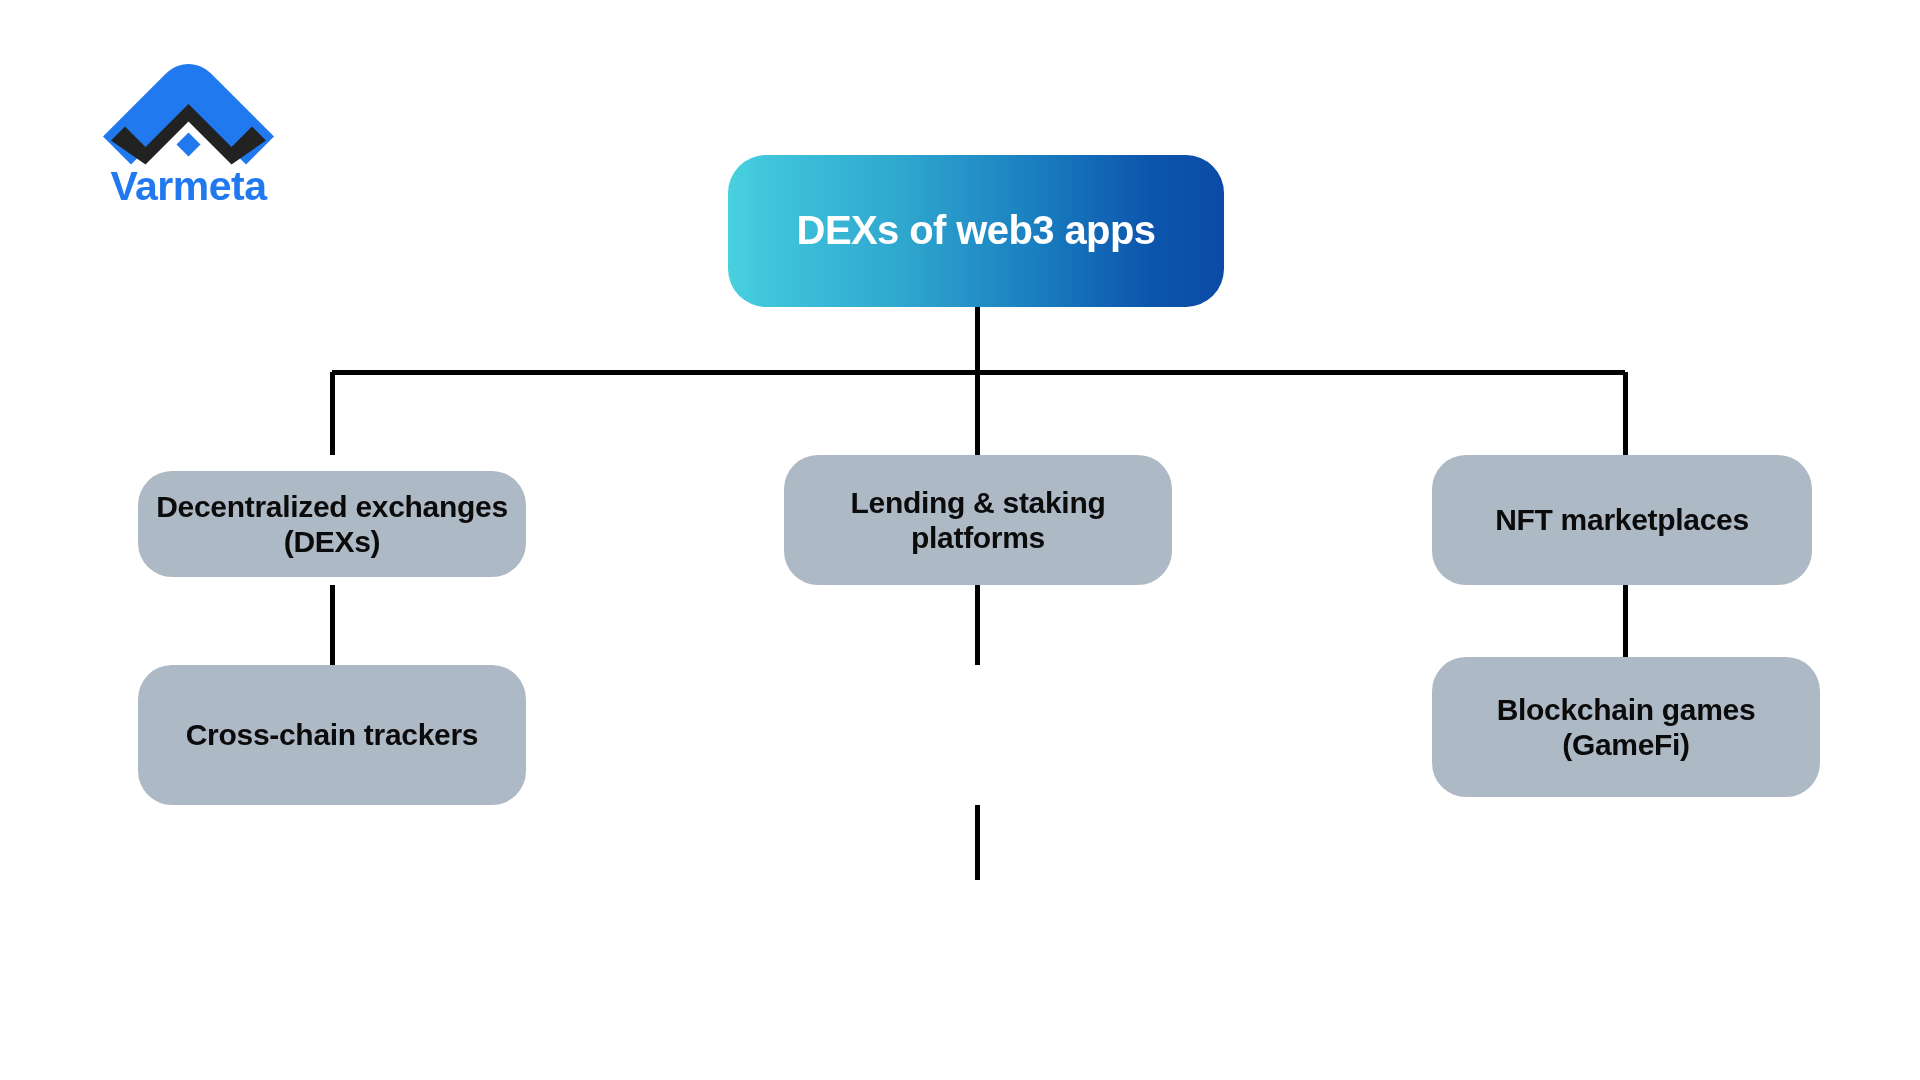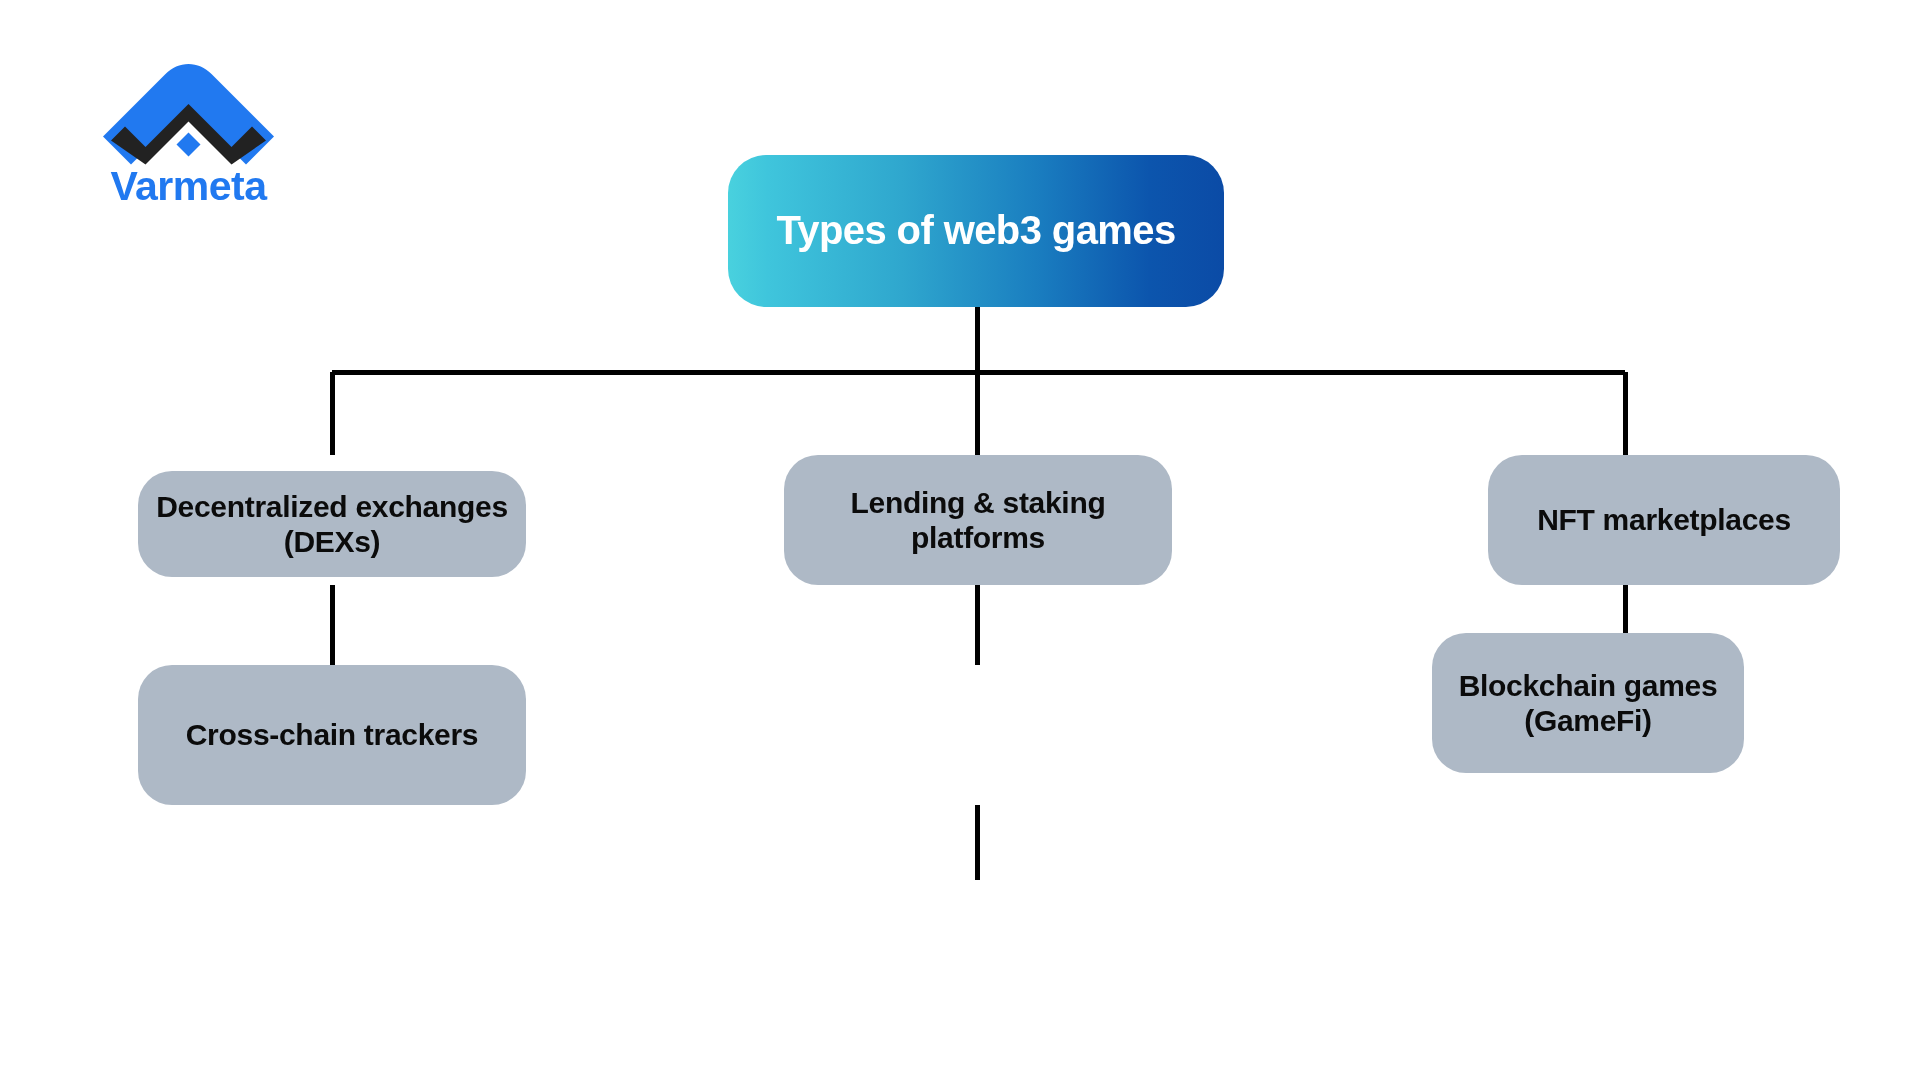--- a/index.html
+++ b/index.html
@@ -85,26 +85,26 @@
     letter-spacing: -0.6px;
     border-radius: 38px;
   }
 
   
   #node-root   { left: 728px;  top: 155px; width: 496px; height: 152px; }
 
   
   #node-dex    { left: 138px;  top: 471px; width: 388px; height: 106px; text-align: center; }
   #node-lend   { left: 784px;  top: 455px; width: 388px; height: 130px; }
-  #node-nft    { left: 1488px; top: 455px; width: 352px; height: 130px; }
+  #node-nft    { left: 1432px; top: 455px; width: 380px; height: 130px; }
 
   
   #node-bridge { left: 138px;  top: 665px; width: 388px; height: 140px; }
   #node-wallet { left: 784px;  top: 665px; width: 388px; height: 140px; }
-  #node-game   { left: 1432px; top: 633px; width: 312px; height: 140px; }
+  #node-game   { left: 1432px; top: 657px; width: 388px; height: 140px; }
 
   
   #node-port   { left: 784px;  top: 880px; width: 388px; height: 150px; }
 </style>
 </head>
 <body>
 
 <div id="canvas">
 
   <div class="brand">
@@ -135,21 +135,21 @@
       <line x1="1625" y1="372" x2="1625" y2="455"></line>
 
       <line x1="332" y1="585" x2="332" y2="665"></line>
       <line x1="977" y1="585" x2="977" y2="665"></line>
       <line x1="1625" y1="585" x2="1625" y2="665"></line>
 
       <line x1="977" y1="805" x2="977" y2="880"></line>
     </g>
   </svg>
 
-  <div class="node root" id="node-root">Types of web3 games</div>
+  <div class="node root" id="node-root">DEXs of web3 apps</div>
 
   <div class="node child" id="node-dex">Decentralized exchanges (DEXs)</div>
 
   <div class="node child" id="node-bridge">Cross-chain trackers</div>
 
   <div class="node child" id="node-lend">Lending &amp; staking platforms</div>
 
 
 
   <div class="node child" id="node-nft">NFT marketplaces</div>

